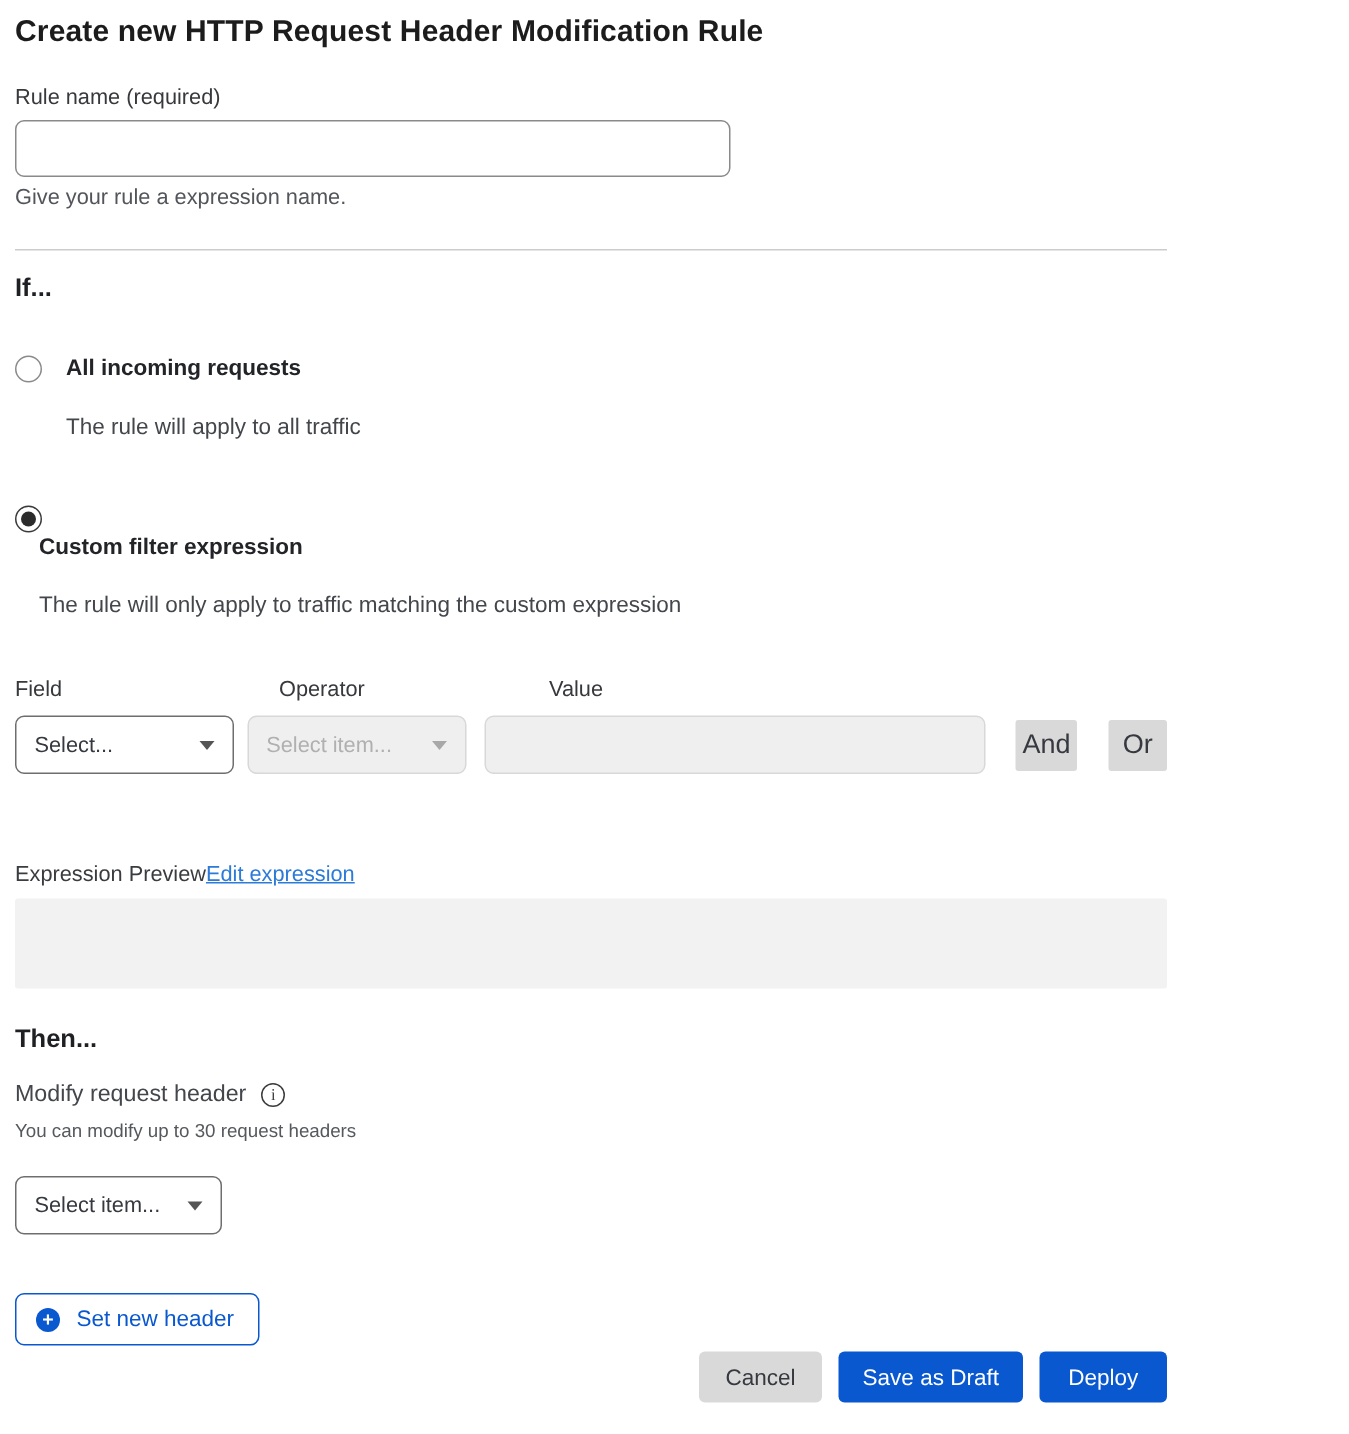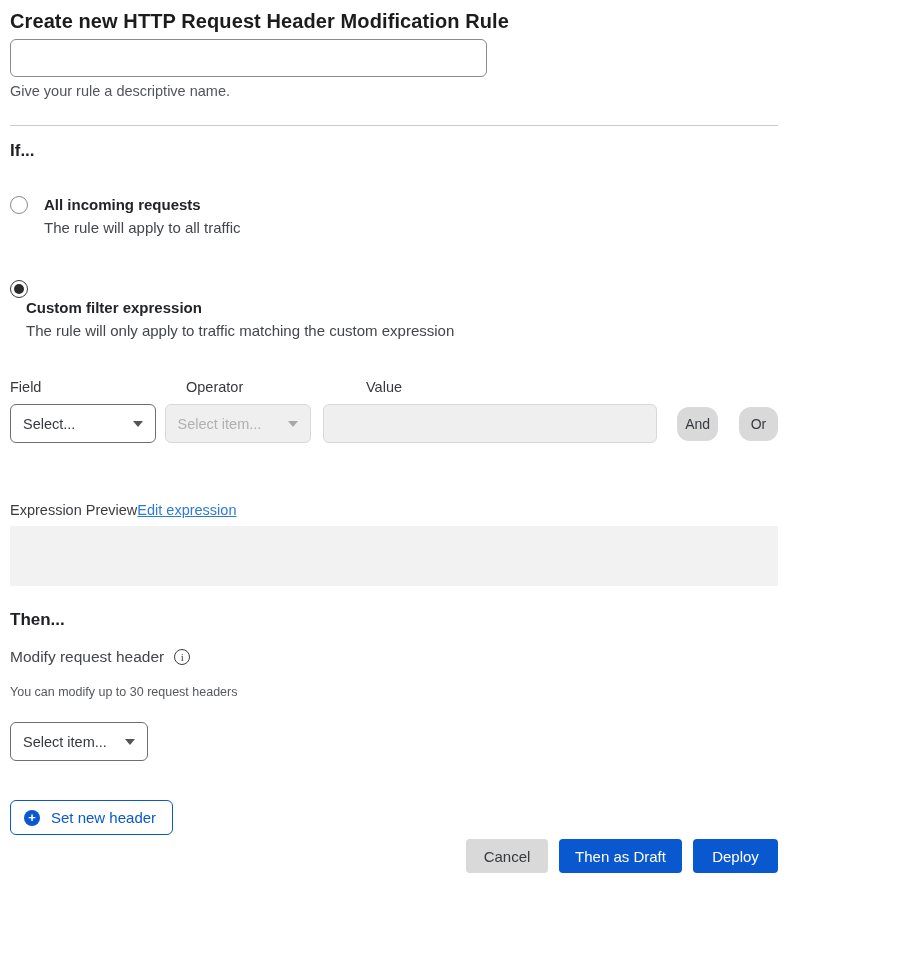--- a/index.html
+++ b/index.html
@@ -64,21 +64,21 @@
   .radio-circle.checked::after {
     content: ""; width: 10px; height: 10px; border-radius: 50%;
     background: #2b2b2b;
   }
   .radio-texts { margin-left: 16px; }
   .radio-label {
     font-size: 15px; line-height: 20px; font-weight: 700; color: #222428;
     cursor: pointer;
   }
   .radio-desc {
-    margin-top: 3px;
+    margin-top: 19px;
     font-size: 15px; line-height: 20px; color: #43464b;
   }
 
   .builder-labels { margin-top: 37px; display: flex; }
   .builder-labels .lbl-field { width: 176px; }
   .builder-labels .lbl-operator { width: 180px; }
 
   .builder-row { margin-top: 7px; display: flex; align-items: center; height: 39px; }
   .select-box {
     height: 39px; border-radius: 6px;
@@ -101,23 +101,23 @@
   .caret.gray { border-top-color: #a8a8a8; }
   .field-select { width: 167px; }
   .operator-select { width: 168px; margin-left: 9px; }
   .value-input {
     width: 390px; height: 39px; margin-left: 12px;
     background: #efefef; border: 1px solid #d8d8d8; border-radius: 6px;
     font-size: 14.5px; padding: 0 12px; color: #6b6b6b;
     font-family: "Liberation Sans", sans-serif;
   }
   .conj-btn {
-    height: 34px; border: none; border-radius: 12px;
+    height: 34px; border: none; border-radius: 2px;
     background: #d9d9d9; color: #36393f;
-    font-size: 14px; font-family: "Liberation Sans", sans-serif;
+    font-size: 18px; font-family: "Liberation Sans", sans-serif;
     cursor: pointer;
   }
   .and-btn { width: 48px; margin-left: 20px; }
   .or-btn  { width: 46px; margin-left: 21px; }
 
   .preview-header {
     margin-top: 57px;
     display: flex; justify-content: flex-start; align-items: baseline;
   }
   .preview-label { font-size: 14.5px; line-height: 20px; color: #3a3c40; }
@@ -138,21 +138,21 @@
   }
   .info-icon {
     width: 16px; height: 16px; border-radius: 50%;
     border: 1px solid #3c3c3c; color: #3c3c3c;
     font-family: "Liberation Serif", serif;
     font-size: 11px; line-height: 14px; font-style: normal;
     display: inline-flex; align-items: center; justify-content: center;
     margin-left: 10px; cursor: pointer;
   }
   .action-help {
-    margin-top: 17px;
+    margin-top: 6px;
     font-size: 12.5px; line-height: 17px; color: #55585c;
   }
   .header-select { width: 138px; margin-top: 21px; }
 
   .add-header-btn {
     margin-top: 39px;
     height: 35px; padding: 0 16px 0 13px;
     background: #ffffff; border: 1px solid #0a58cf; border-radius: 6px;
     color: #0a58cf; font-size: 15px;
     font-family: "Liberation Sans", sans-serif;
@@ -180,22 +180,23 @@
   .save-draft-btn { margin-left: 11px; width: 123px; }
   .deploy-btn { margin-left: 11px; width: 85px; }
 </style>
 </head>
 <body>
 
 <div class="page">
 
   <h1 class="page-title">Create new HTTP Request Header Modification Rule</h1>
 
+  <div class="field-label rule-name-label">Rule name (required)</div>
   <input class="rule-name-input" type="text" value="" style="">
-  <div class="help-text">Give your rule a descriptive name.</div>
+  <div class="help-text">Give your rule a expression name.</div>
 
   <hr class="divider">
 
   <h2 class="section-heading">If...</h2>
 
   <div class="radio-row first">
     <span class="radio-circle"></span>
     <div class="radio-texts">
       <div class="radio-label">All incoming requests</div>
       <div class="radio-desc">The rule will apply to all traffic</div>
@@ -249,17 +250,17 @@
     <span class="caret"></span>
   </div>
 
   <button class="add-header-btn">
     <span class="plus-icon">+</span>
     <span>Set new header</span>
   </button>
 
   <div class="footer-actions">
     <button class="footer-btn cancel-btn">Cancel</button>
-    <button class="footer-btn primary-btn save-draft-btn">Then as Draft</button>
+    <button class="footer-btn primary-btn save-draft-btn">Save as Draft</button>
     <button class="footer-btn primary-btn deploy-btn">Deploy</button>
   </div>
 
 </div>
 
 </body></html>

